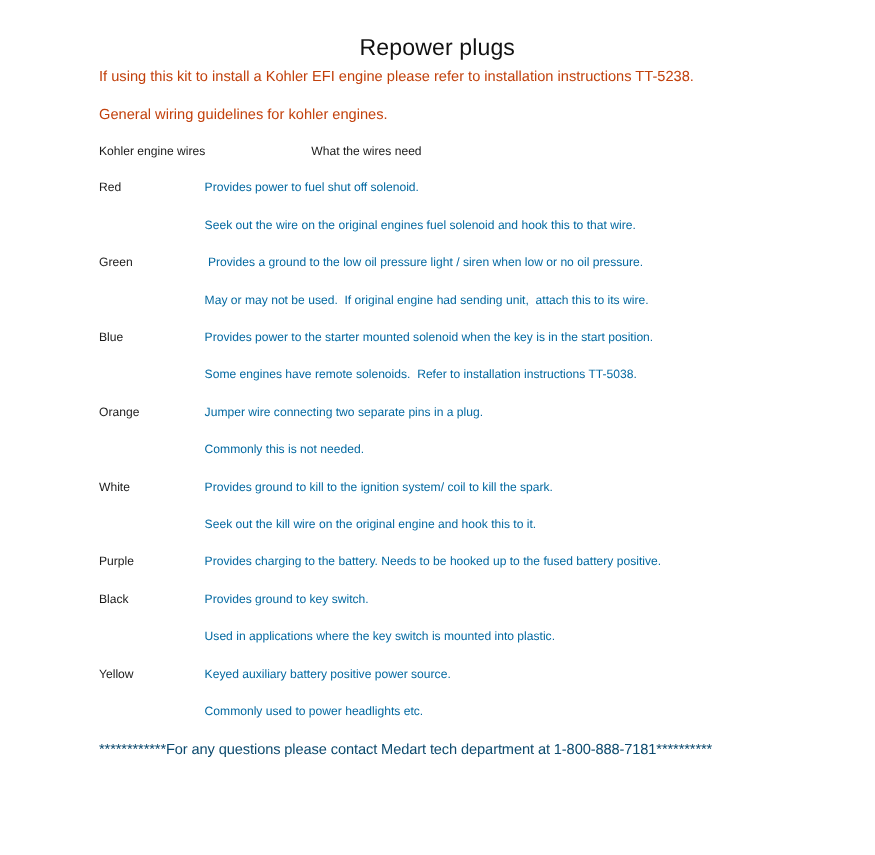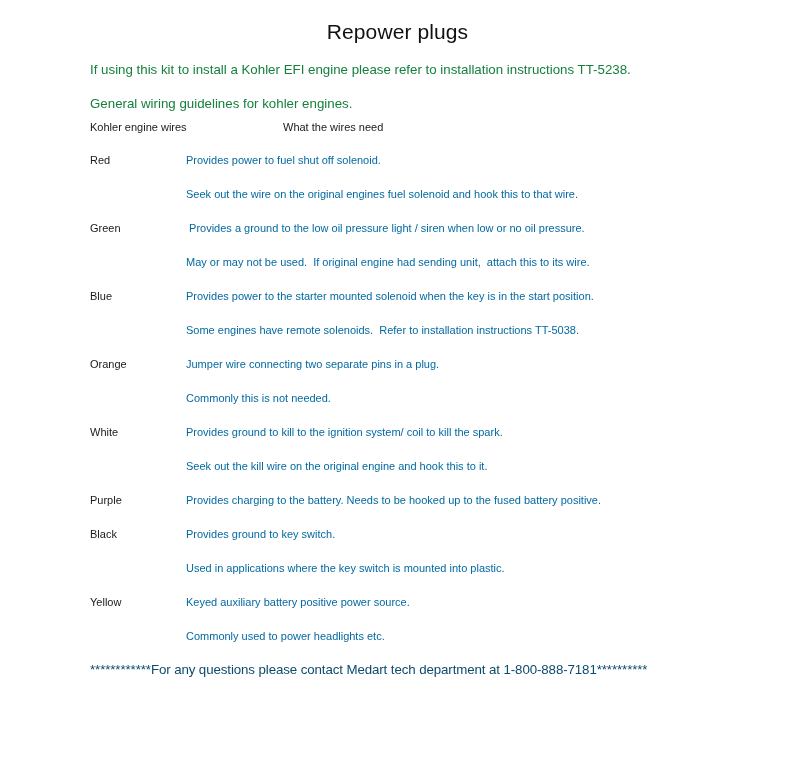--- a/index.html
+++ b/index.html
@@ -16,45 +16,45 @@
   }
   .page {
     position: relative;
     width: 795px;
     height: 777px;
     overflow: hidden;
     background: #ffffff;
   }
   .doc-title {
     position: absolute;
-    top: 19px;
+    top: 31px;
     left: 0;
     width: 795px;
     text-align: center;
     font-size: 21px;
     font-weight: 400;
     line-height: 26px;
     color: #111111;
     letter-spacing: 0.1px;
   }
   .body-block {
     position: absolute;
     left: 90px;
     top: 62px;
     width: 660px;
   }
   .para {
     font-size: 13.3px;
     line-height: 16px;
-    color: #15803d;
+    color: #c2410c;
     white-space: pre-wrap;
     margin: 0;
   }
   .intro-1 { margin-bottom: 18px; }
-  .intro-2 { margin-bottom: 7px; }
+  .intro-2 { margin-bottom: 18px; }
 
   
   .row {
     display: flex;
     align-items: flex-start;
     font-size: 11px;
     line-height: 16px;
   }
   .col-wire {
     width: 96px;

